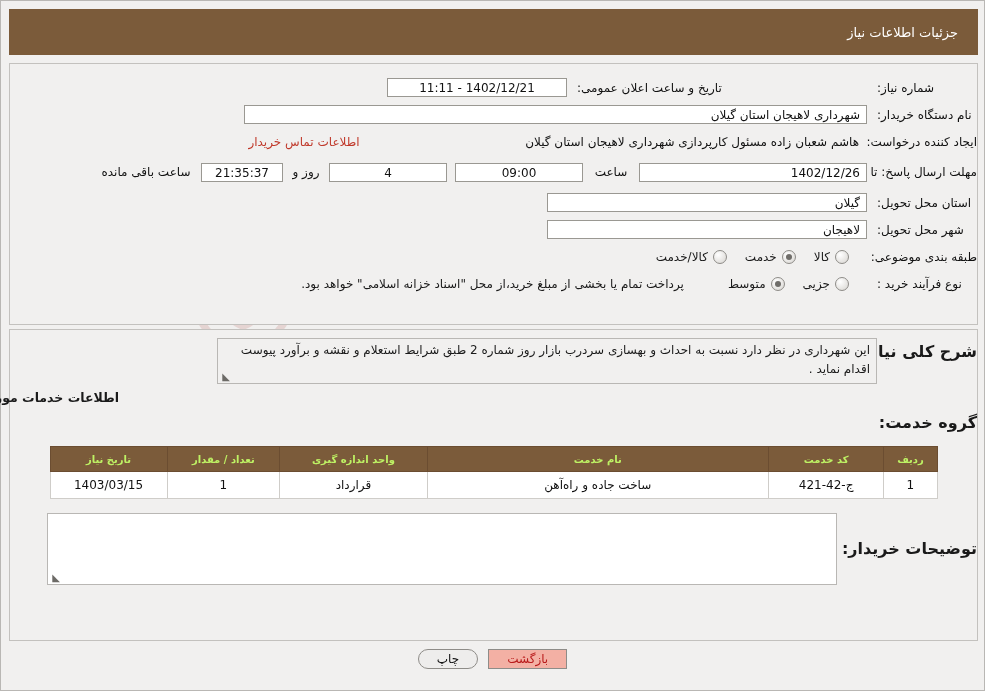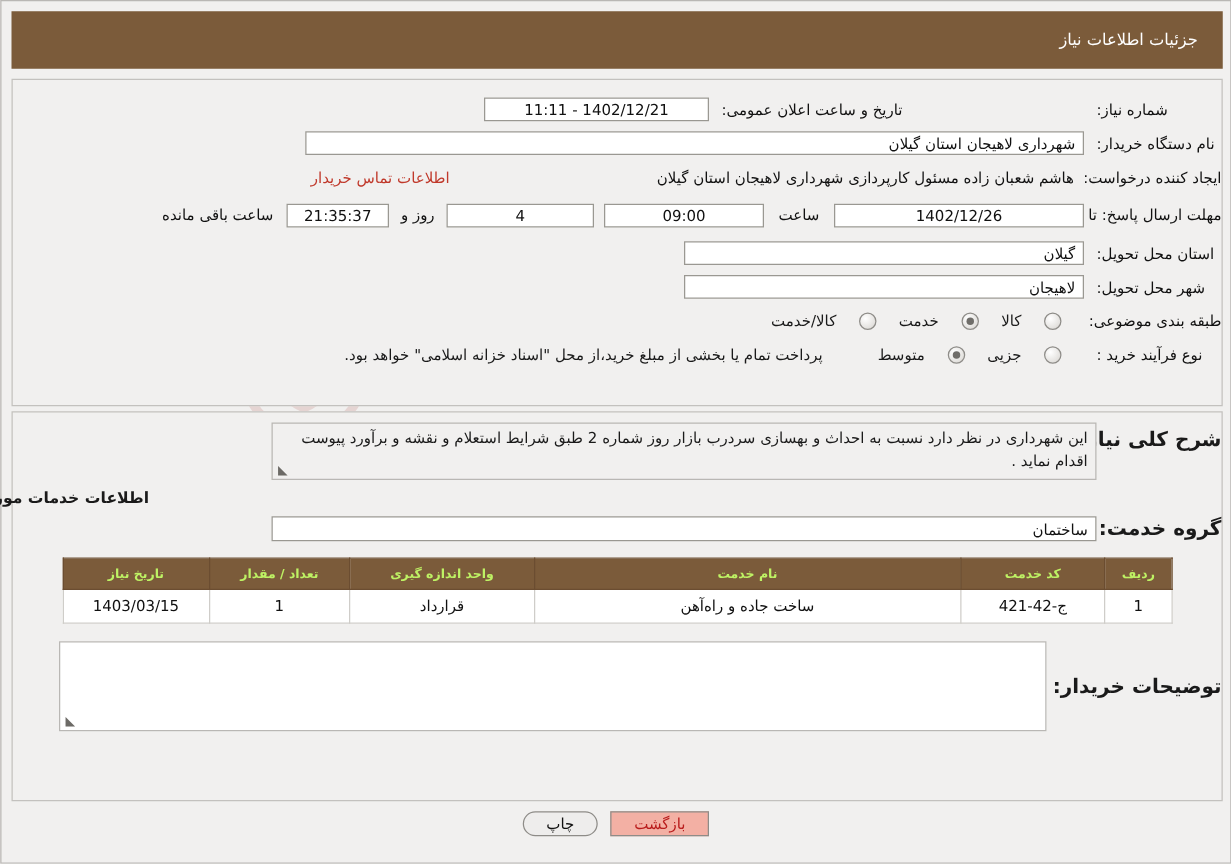--- a/index.html
+++ b/index.html
@@ -118,21 +118,21 @@
     color: #c0392b;
     font-size: 12px;
     text-decoration: none;
     cursor: pointer;
   }
 
   
   .radio {
     display: inline-flex;
     align-items: center;
-    gap: 18px;
+    gap: 5px;
     margin-left: 18px;
     font-size: 12px;
   }
   .dot {
     width: 12px;
     height: 12px;
     border-radius: 50%;
     border: 1px solid #8e8c88;
     background: radial-gradient(circle at 35% 32%, #ffffff 0%, #e3e1de 70%, #cfcdc9 100%);
     display: inline-block;
@@ -275,21 +275,21 @@
     <div class="row">
       <div class="lbl" style="width:100px;text-align:left;">ایجاد کننده درخواست:</div>
       <div class="lbl" style="width:480px;text-align:right;padding-left:0;padding-right:8px;">هاشم شعبان زاده مسئول کارپردازی شهرداری لاهیجان استان گیلان</div>
       <div style="width:150px;text-align:center;">
         <span class="link">اطلاعات تماس خریدار</span>
       </div>
     </div>
 
     <div class="row" style="height:34px;">
       <div class="lbl" style="width:100px;text-align:left;line-height:15px;">مهلت ارسال پاسخ: تا تاریخ:</div>
-      <div class="fld" style="width:200px;">1402/12/26</div>
+      <div class="fld" style="width:228px;text-align:right;">1402/12/26</div>
       <div class="lbl" style="width:56px;text-align:center;padding-left:0;">ساعت</div>
       <div class="fld" style="width:128px;">09:00</div>
       <div class="fld" style="width:118px;margin-right:8px;">4</div>
       <div class="lbl" style="width:46px;text-align:center;padding-left:0;">روز و</div>
       <div class="fld ltr" style="width:82px;">21:35:37</div>
       <div class="lbl" style="width:110px;text-align:center;padding-left:0;">ساعت باقی مانده</div>
     </div>
 
     <div class="row">
       <div class="lbl" style="width:100px;text-align:left;">استان محل تحویل:</div>
@@ -342,21 +342,20 @@
       <div class="desc-box">
         <span>این شهرداری در نظر دارد نسبت به احداث و بهسازی سردرب بازار روز شماره 2 طبق شرایط  استعلام و نقشه و برآورد  پیوست اقدام نماید .</span>
         <span class="resize-grip">◣</span>
       </div>
     </div>
 
     <div class="section-title" style="padding-right:858px;white-space:nowrap;">اطلاعات خدمات مورد نیاز</div>
 
     <div class="row">
       <div class="desc-label" style="width:92px;text-align:left;">گروه خدمت:</div>
-      <div class="fld right" style="width:660px;height:20px;line-height:20px;">ساختمان</div>
     </div>
 
     <div style="display:flex;justify-content:center;padding-top:10px;">
       <table class="svc">
         <thead>
           <tr>
             <th style="width:44px;">ردیف</th>
             <th style="width:110px;">کد خدمت</th>
             <th style="width:364px;">نام خدمت</th>
             <th style="width:148px;">واحد اندازه گیری</th>

